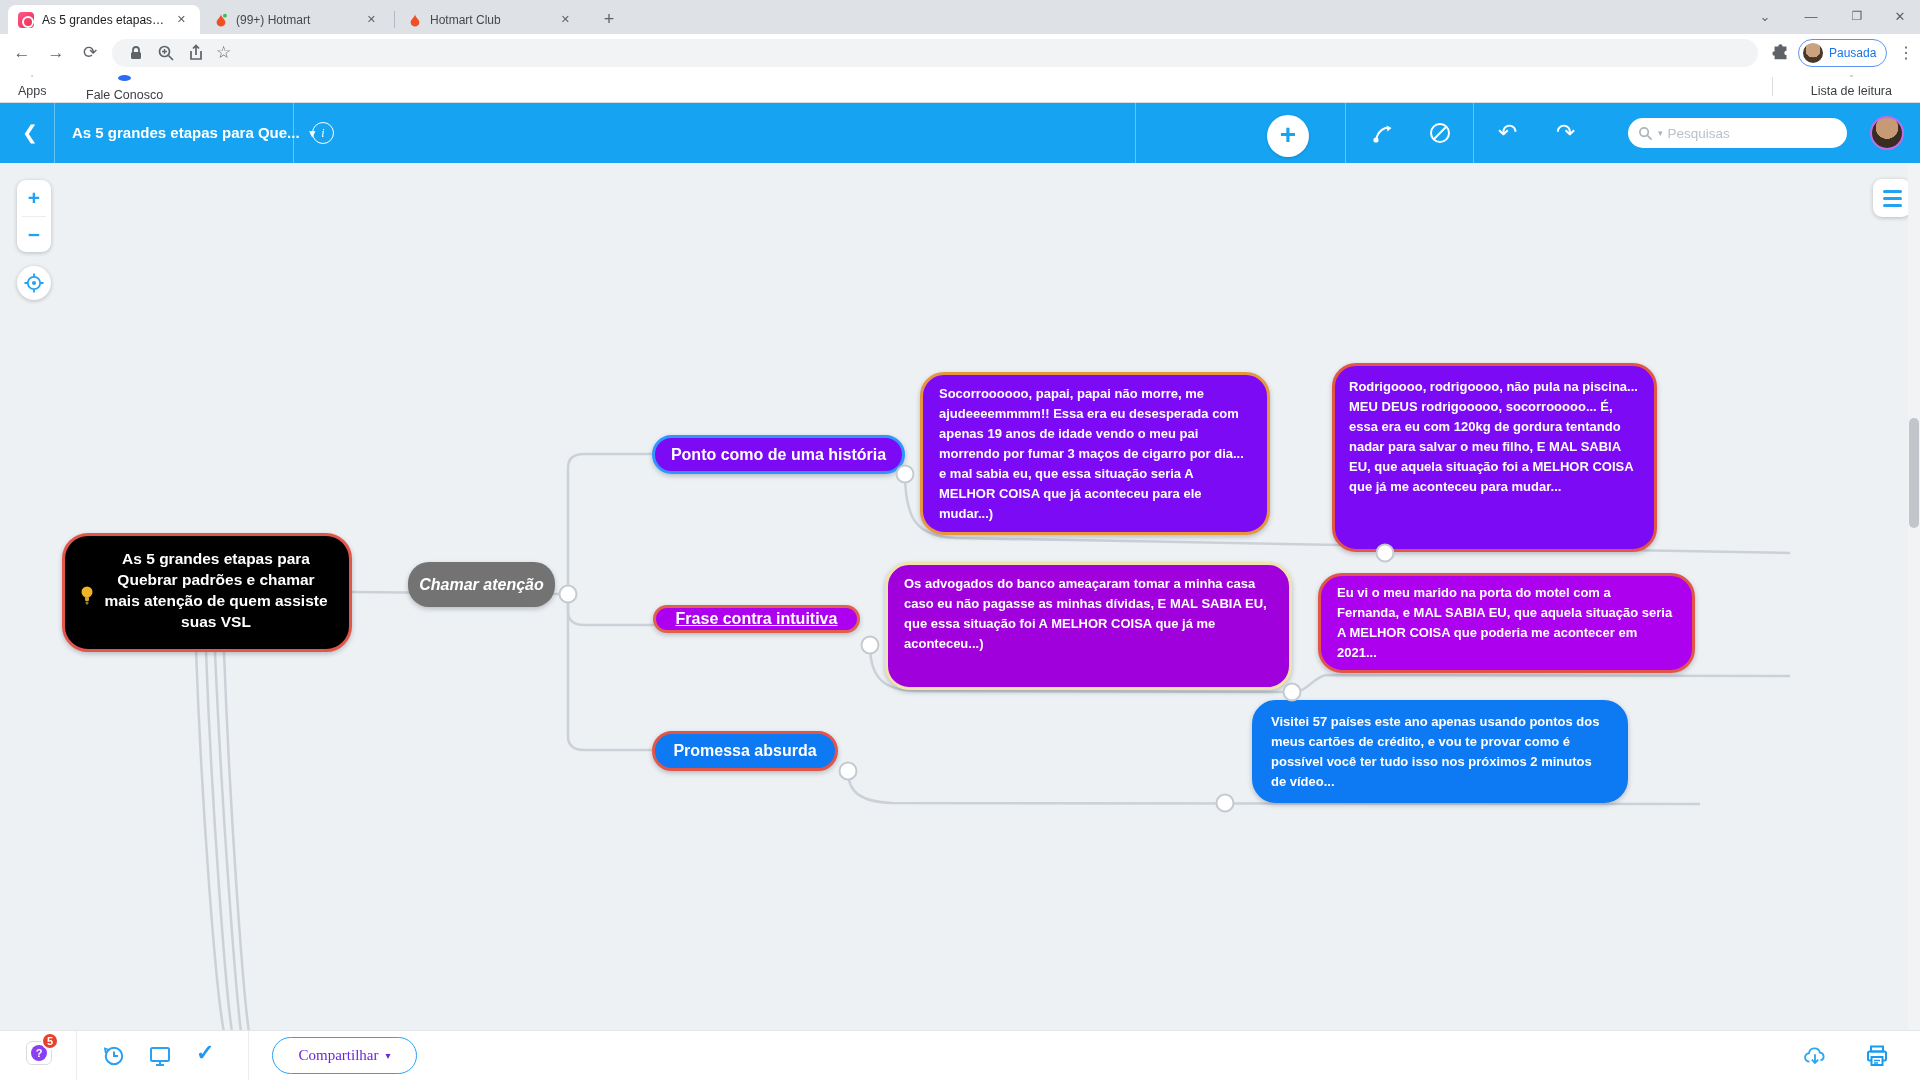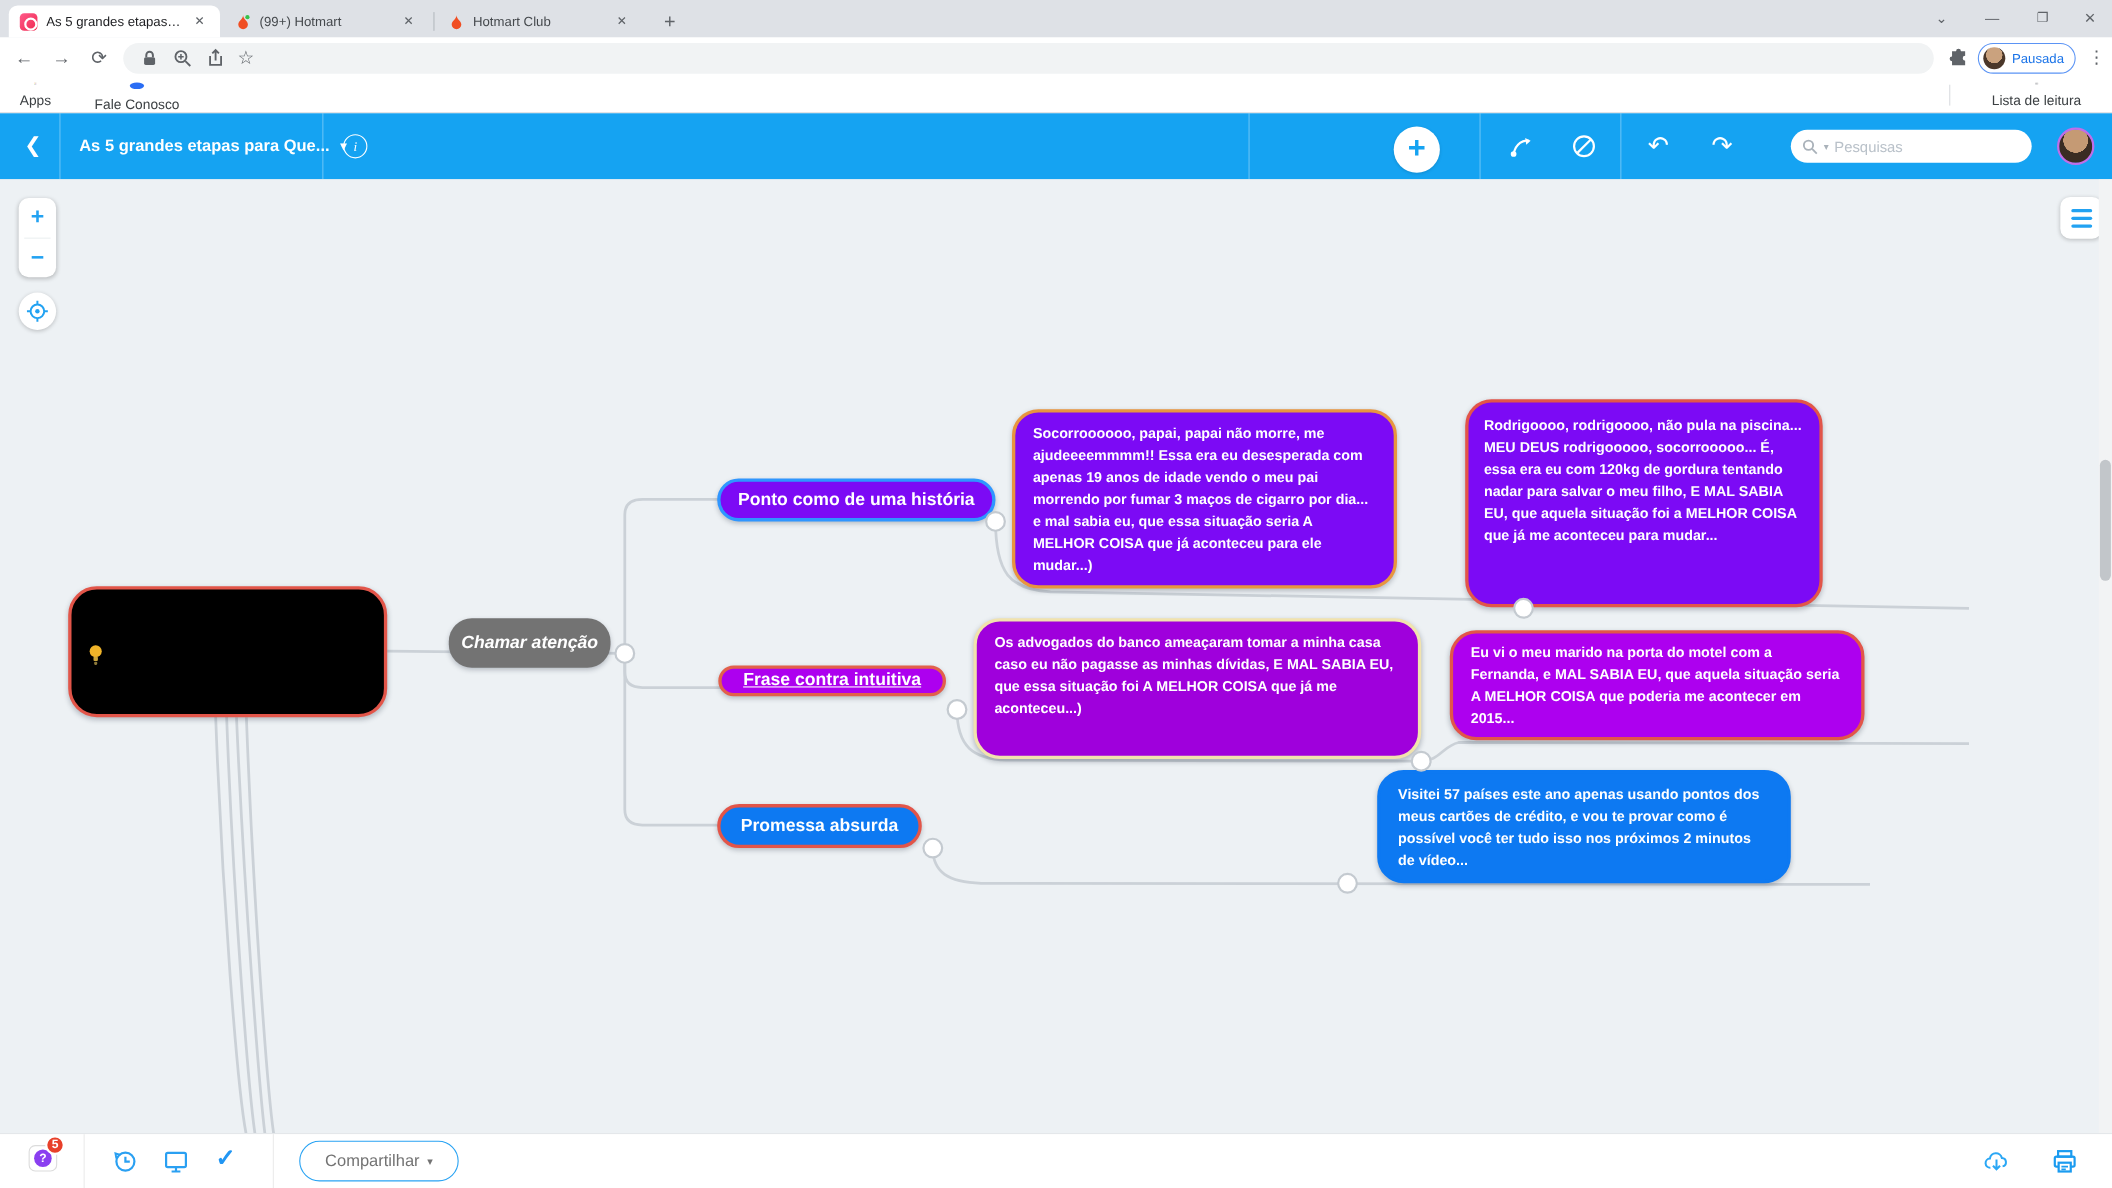--- a/index.html
+++ b/index.html
@@ -83,21 +83,21 @@
   #scroll-thumb { position:absolute; right:1px; top:255px; width:10px; height:110px; background:#c2c6ca; border-radius:5px; }
 
   
   #bottombar { position:absolute; top:1030px; left:0; width:1920px; height:50px; background:#fff; border-top:1px solid #e4e7ea; }
   .bbdiv { position:absolute; top:0; width:1px; height:50px; background:#ececec; }
   #help-bubble { position:absolute; left:26px; top:10px; width:26px; height:24px; background:#fff; border:1.5px solid #dcdcdc; border-radius:6px; display:flex; align-items:center; justify-content:center; }
   #help-q { width:16px; height:16px; background:#8a3ff0; border-radius:50%; color:#fff; font-size:11px; font-weight:bold; text-align:center; line-height:16px; }
   #help-badge { position:absolute; left:41px; top:1px; min-width:18px; height:18px; background:#e8402a; border:2px solid #fff; border-radius:50%; color:#fff; font-size:11px; font-weight:bold; text-align:center; line-height:15px; }
   .bb-ic { position:absolute; top:13px; width:24px; height:24px; }
   #check-ic { position:absolute; left:196px; top:9px; font-size:22px; color:#2196f3; font-weight:bold; }
-  #share-btn { position:absolute; left:272px; top:6px; width:145px; height:37px; border:1.5px solid #29a3f3; border-radius:19px; background:#fff; color:#737373; font-size:15px; display:flex; align-items:center; justify-content:center; gap:7px; font-family:Liberation Sans, sans-serif; }
+  #share-btn { position:absolute; left:272px; top:6px; width:145px; height:37px; border:1.5px solid #29a3f3; border-radius:19px; background:#fff; color:#6d28d9; font-size:15px; display:flex; align-items:center; justify-content:center; gap:7px; font-family:Liberation Serif, serif; }
 </style>
 </head>
 <body>
 
 <div id="window">
 
   <div id="tabstrip">
     <div class="tab active" style="left:8px; width:192px;">
       <span class="favicon-mm"></span>
       <span class="title">As 5 grandes etapas para Quebra</span>
@@ -238,31 +238,32 @@
         <path d="M224,489 C230,650 243,830 249,869"></path>
       </g>
     </svg>
 
     <div class="node card" id="n-root">
       <svg id="root-bulb" width="14" height="21" viewBox="0 0 14 21">
         <circle cx="7" cy="7" r="5.5" fill="#f0b429"></circle>
           <rect x="5" y="12" width="4" height="4" rx="1" fill="#caa53d"></rect>
           <rect x="5.6" y="16.5" width="2.8" height="3" rx="1" fill="#8d7a3a"></rect>
       </svg>
+      <span>As 5 grandes etapas para Quebrar padrões e chamar mais atenção de quem assiste suas VSL</span>
     </div>
 
     <div class="node pill" id="n-hub">Chamar atenção</div>
 
     <div class="node pill" id="n-ponto">Ponto como de uma história</div>
     <div class="node card" id="n-socorro">Socorroooooo, papai, papai não morre, me ajudeeeemmmm!! Essa era eu desesperada com apenas 19 anos de idade vendo o meu pai morrendo por fumar 3 maços de cigarro por dia... e mal sabia eu, que essa situação seria A MELHOR COISA que já aconteceu para ele mudar...)</div>
     <div class="node card" id="n-rodrigo">Rodrigoooo, rodrigoooo, não pula na piscina... MEU DEUS rodrigooooo, socorrooooo... É, essa era eu com 120kg de gordura tentando nadar para salvar o meu filho, E MAL SABIA EU, que aquela situação foi a MELHOR COISA que já me aconteceu para mudar...</div>
 
     <div class="node pill" id="n-frase">Frase contra intuitiva</div>
     <div class="node card" id="n-advogados">Os advogados do banco ameaçaram tomar a minha casa caso eu não pagasse as minhas dívidas, E MAL SABIA EU, que essa situação foi A MELHOR COISA que já me aconteceu...)</div>
-    <div class="node card" id="n-euvi">Eu vi o meu marido na porta do motel com a Fernanda, e MAL SABIA EU, que aquela situação seria A MELHOR COISA que poderia me acontecer em 2015...</div>
+    <div class="node card" id="n-euvi">Eu vi o meu marido na porta do motel com a Fernanda, e MAL SABIA EU, que aquela situação seria A MELHOR COISA que poderia me acontecer em 2021...</div>
 
     <div class="node pill" id="n-promessa">Promessa absurda</div>
     <div class="node card" id="n-visitei">Visitei 57 países este ano apenas usando pontos dos meus cartões de crédito, e vou te provar como é possível você ter tudo isso nos próximos 2 minutos de vídeo...</div>
 
     <svg id="circle-svg" width="1920" height="867">
       <g fill="#fff" stroke="#c4cad0" stroke-width="2">
         <circle cx="568" cy="431" r="8.5"></circle>
         <circle cx="905" cy="311" r="8.5"></circle>
         <circle cx="1385" cy="390" r="8.5"></circle>
         <circle cx="870" cy="482" r="8.5"></circle>

